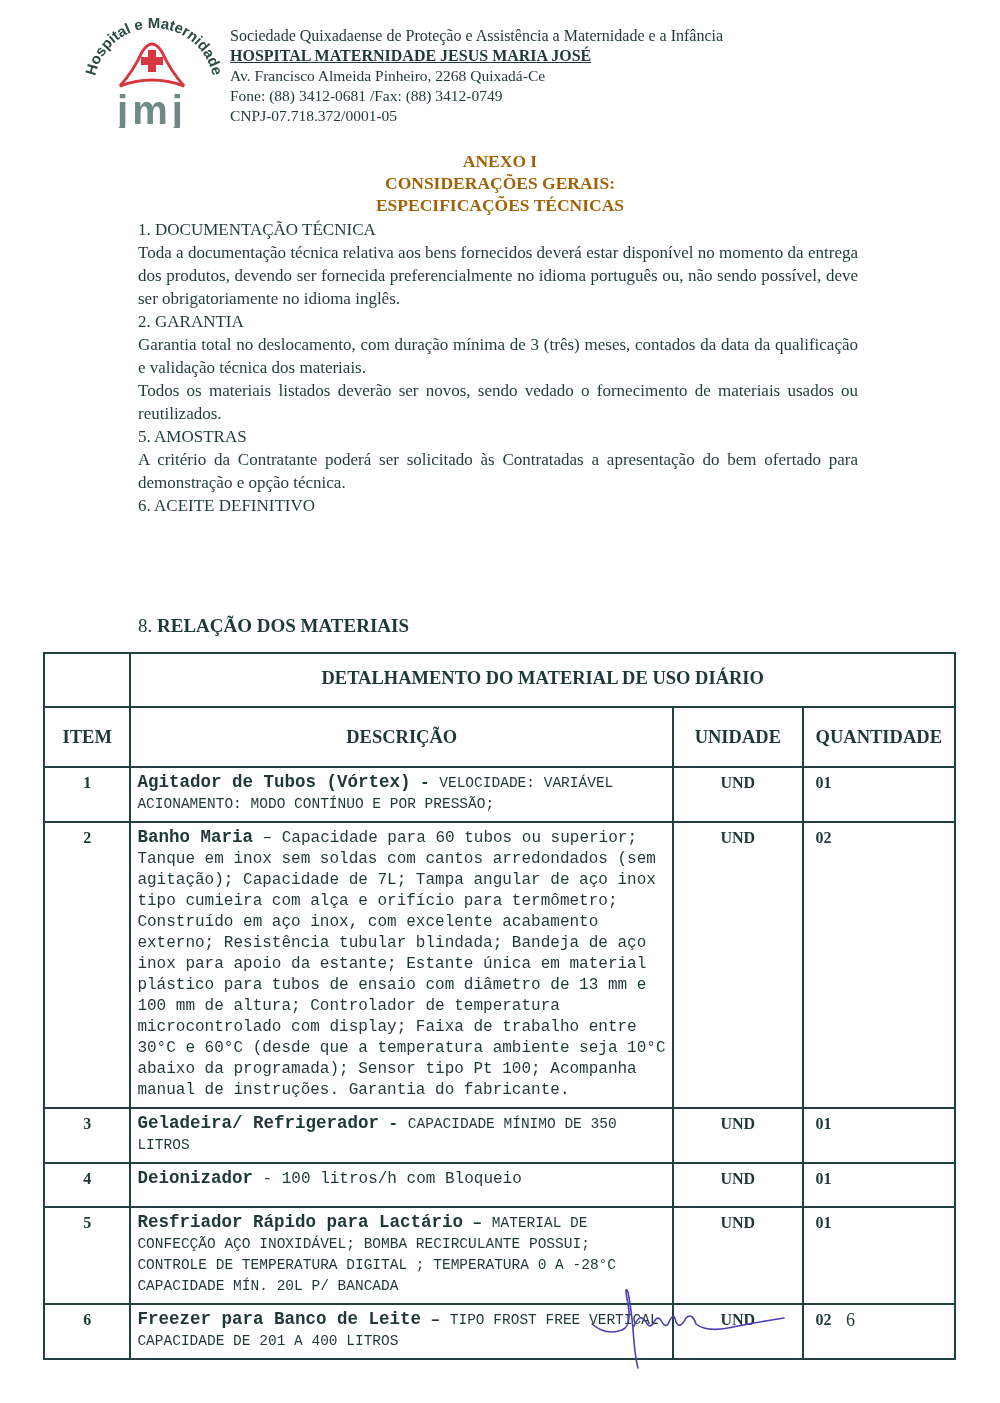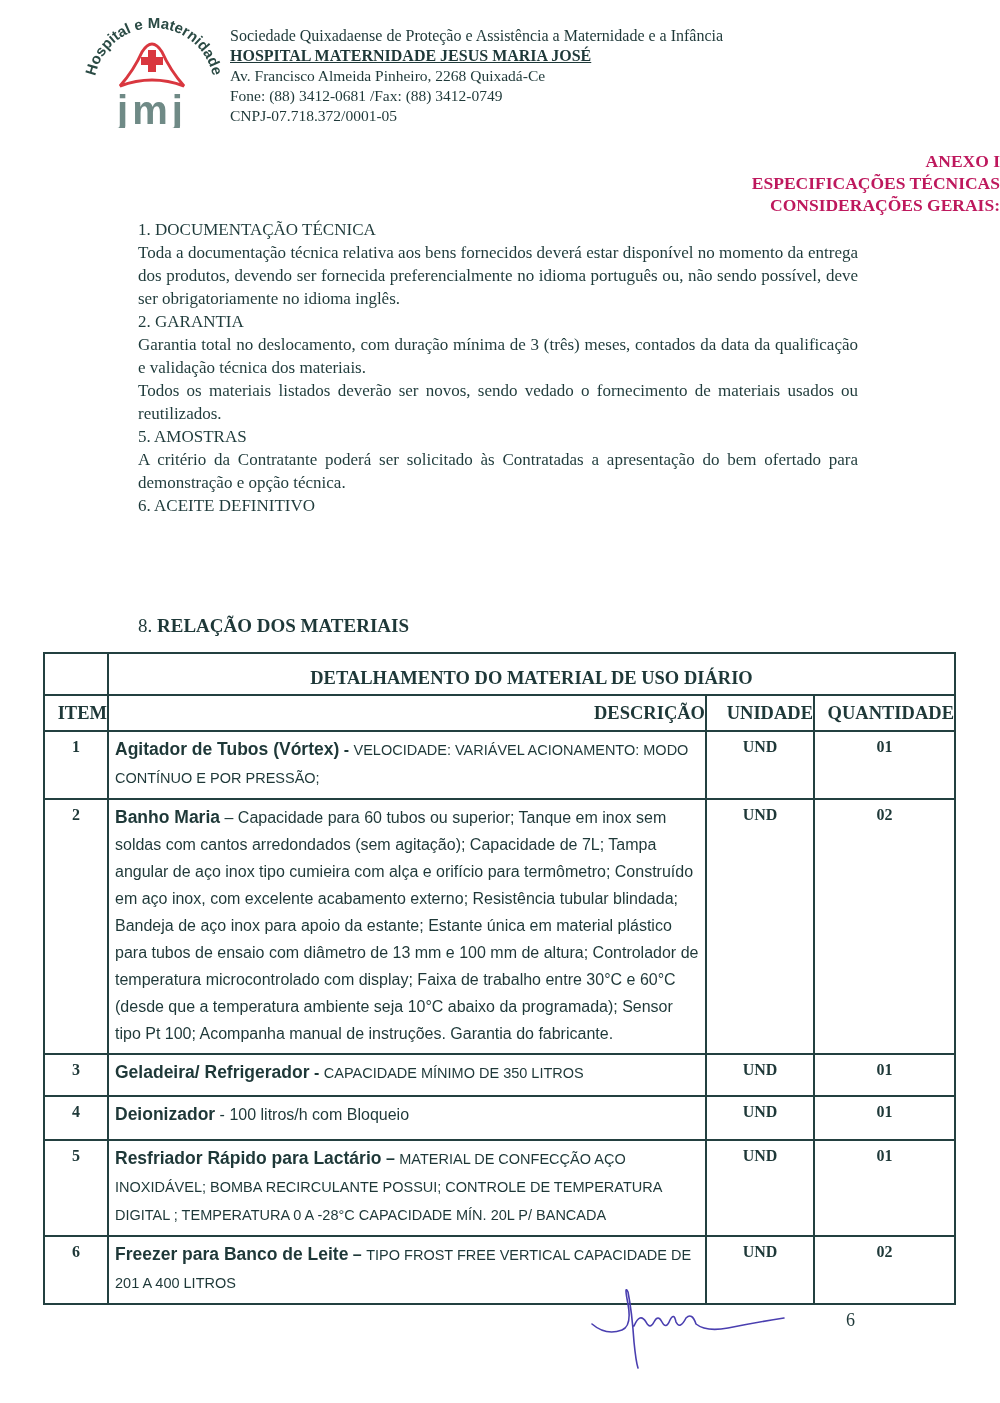--- a/index.html
+++ b/index.html
@@ -4,39 +4,39 @@
 <style>
   html, body { margin:0; padding:0; }
   body {
     width:1000px; height:1403px; background:#ffffff; position:relative; overflow:hidden;
     color:#1f3b3b; font-family:"Liberation Serif", serif;
   }
   .logo { position:absolute; left:72px; top:8px; width:160px; height:120px; }
   .header { position:absolute; left:230px; top:26px; width:540px; text-align:left; line-height:20px; font-size:15.5px; color:#1e3838; }
   .header .org { font-size:16px; }
   .header .hospital { font-weight:bold; text-decoration:underline; font-size:16px; }
-  .titles { position:absolute; left:0; top:150px; width:1000px; text-align:right; font-weight:bold; font-size:17.5px; line-height:22px; color:#be185d; }
+  .titles { position:absolute; left:0; top:150px; width:1000px; text-align:center; font-weight:bold; font-size:17.5px; line-height:22px; color:#a16207; }
   .body { position:absolute; left:138px; top:218px; width:720px; font-size:17px; line-height:23px; color:#1f3b3b; }
   .body p { margin:0; text-align:justify; }
   .body .sec { margin:0; }
   .mat-title { position:absolute; left:138px; top:615px; font-size:19px; color:#1e3838; }
   .mat-title b { font-weight:bold; }
   table.mat {
     position:absolute; left:43px; top:652px; width:913px; border-collapse:collapse;
     border:2px solid #234040; color:#1e3838;
   }
-  table.mat td { border:2px solid #234040; vertical-align:top; padding:0; }
+  table.mat td { border:2px solid #234040; vertical-align:top; padding:12px; }
   .th-main { text-align:center; font-weight:bold; font-size:18.5px; padding-top:14px !important; height:26px; }
-  .th { text-align:right; font-weight:bold; font-size:18.5px; height:34px; vertical-align:middle !important; }
+  .th { text-align:center; font-weight:bold; font-size:18.5px; height:34px; vertical-align:middle !important; }
   .c-item { width:62px; text-align:center; font-size:16px; font-weight:bold; padding-top:6px !important; }
-  .c-desc { width:584px; padding:4px 6px 6px 6px !important; font-family:Liberation Sans, sans-serif; font-size:16px; line-height:27px;border-radius:8px; }
+  .c-desc { width:584px; padding:4px 6px 6px 6px !important; font-family:Liberation Mono, monospace; font-size:16px; line-height:21px;border-radius:8px; }
   .c-desc .nm { font-weight:bold; font-size:17.5px; }
   .c-desc .sm { font-size:14.5px; }
   .c-und { width:106px; text-align:center; font-weight:bold; font-size:16px; padding-top:6px !important;border-radius:6px; }
-  .c-qty { text-align:center; font-weight:bold; font-size:16px; padding-top:6px !important; }
+  .c-qty { font-weight:bold; font-size:16px; padding-top:6px !important; }
   .sig { position:absolute; left:588px; top:1282px; width:240px; height:90px; }
   .pagenum { position:absolute; left:846px; top:1310px; font-size:18px; color:#1e3838; font-family:"Liberation Serif", serif; }
 </style>
 </head>
 <body>
 
 <svg class="logo" viewBox="0 0 160 120">
   <defs>
     <path id="arcpath" d="M 22 80 A 60 60 0 0 1 142 80"></path>
   </defs>
@@ -52,22 +52,22 @@
 <div class="header">
   <div class="org">Sociedade Quixadaense de Proteção e Assistência a Maternidade e a Infância</div>
   <div class="hospital">HOSPITAL MATERNIDADE JESUS MARIA JOSÉ</div>
   <div>Av. Francisco Almeida Pinheiro, 2268  Quixadá-Ce</div>
   <div>Fone: (88) 3412-0681 /Fax: (88) 3412-0749</div>
   <div>CNPJ-07.718.372/0001-05</div>
 </div>
 
 <div class="titles">
   <div>ANEXO I</div>
+  <div>CONSIDERAÇÕES GERAIS:</div>
   <div>ESPECIFICAÇÕES TÉCNICAS</div>
-  <div>CONSIDERAÇÕES GERAIS:</div>
 </div>
 
 <div class="body">
   <div class="sec">
     <p>1. DOCUMENTAÇÃO TÉCNICA</p>
     <p>Toda a documentação técnica relativa aos bens fornecidos deverá estar disponível no momento da entrega dos produtos, devendo ser fornecida preferencialmente no idioma português ou, não sendo possível, deve ser obrigatoriamente no idioma inglês.</p>
   </div>
   <div class="sec">
     <p>2. GARANTIA</p>
     <p>Garantia total no deslocamento, com duração mínima de 3 (três) meses, contados da data da qualificação e validação técnica dos materiais.</p>

